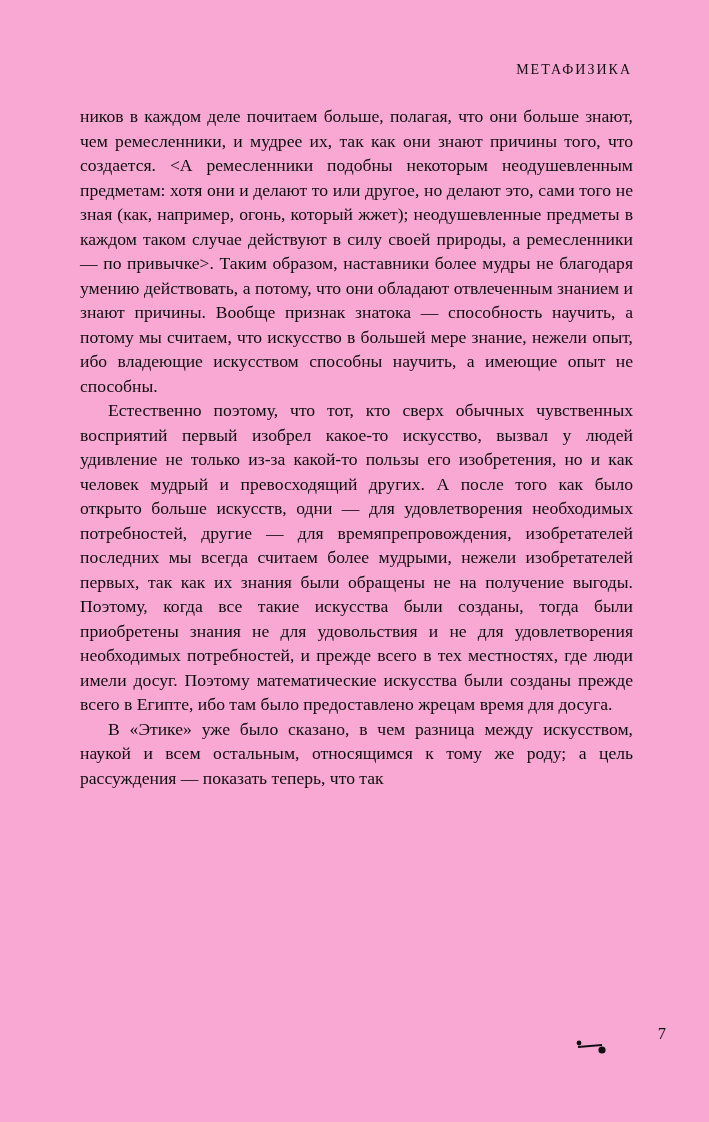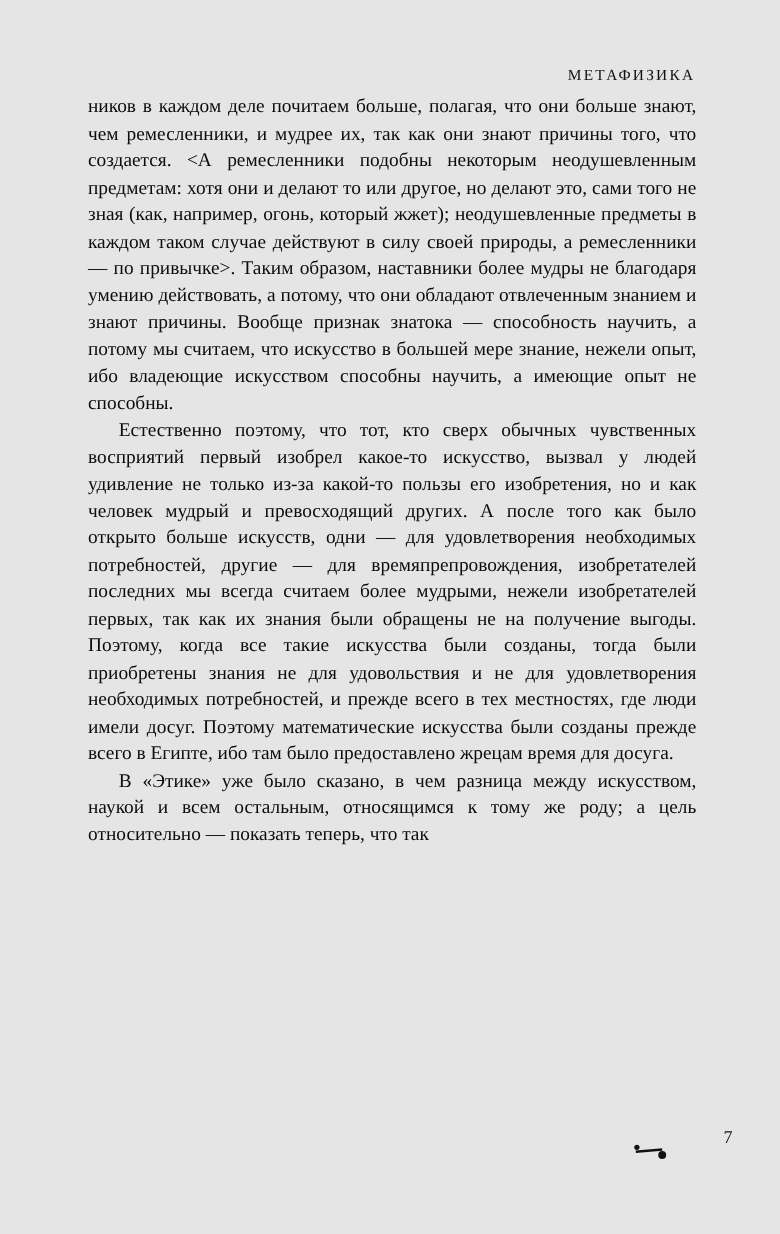--- a/index.html
+++ b/index.html
@@ -4,39 +4,39 @@
 <style>
   html, body {
     margin: 0;
     padding: 0;
     background: #ffffff;
   }
   .page {
     position: relative;
     width: 709px;
     height: 1122px;
-    background: #e5e5e5;
+    background: #f9a8d4;
     overflow: hidden;
     font-family: "Liberation Serif", "DejaVu Serif", serif;
     color: #0d0d0d;
   }
   .running-header {
     position: absolute;
     top: 62px;
     left: 80px;
     width: 552px;
     text-align: right;
     font-size: 14px;
     letter-spacing: 2px;
     font-weight: 400;
     color: #111;
   }
   .body-text {
     position: absolute;
-    top: 84px;
+    top: 104px;
     left: 80px;
     width: 553px;
     font-size: 17.6px;
     line-height: 24.5px;
     text-align: justify;
     text-justify: inter-word;
     color: #0c0c0c;
   }
   .body-text p {
     margin: 0;
@@ -70,21 +70,21 @@
 </head>
 <body>
 
 <div class="page">
 
   <div class="running-header">МЕТАФИЗИКА</div>
 
   <div class="body-text">
     <p>ников в каждом деле почитаем больше, полагая, что они больше знают, чем ремесленники, и мудрее их, так как они знают причины того, что создается. &lt;А ремесленники подобны некоторым неодушевленным предметам: хотя они и делают то или другое, но делают это, сами того не зная (как, например, огонь, который жжет); неодушевленные предметы в каждом таком случае действуют в силу своей природы, а ремесленники — по привычке&gt;. Таким образом, наставники более мудры не благодаря умению действовать, а потому, что они обладают отвлеченным знанием и знают причины. Вообще признак знатока — способность научить, а потому мы считаем, что искусство в большей мере знание, нежели опыт, ибо владеющие искусством способны научить, а имеющие опыт не способны.</p>
     <p class="indent">Естественно поэтому, что тот, кто сверх обычных чувственных восприятий первый изобрел какое-то искусство, вызвал у людей удивление не только из-за какой-то пользы его изобретения, но и как человек мудрый и превосходящий других. А после того как было открыто больше искусств, одни — для удовлетворения необходимых потребностей, другие — для времяпрепровождения, изобретателей последних мы всегда считаем более мудрыми, нежели изобретателей первых, так как их знания были обращены не на получение выгоды. Поэтому, когда все такие искусства были созданы, тогда были приобретены знания не для удовольствия и не для удовлетворения необходимых потребностей, и прежде всего в тех местностях, где люди имели досуг. Поэтому математические искусства были созданы прежде всего в Египте, ибо там было предоставлено жрецам время для досуга.</p>
-    <p class="indent">В «Этике» уже было сказано, в чем разница между искусством, наукой и всем остальным, относящимся к тому же роду; а цель относительно — показать теперь, что так</p>
+    <p class="indent">В «Этике» уже было сказано, в чем разница между искусством, наукой и всем остальным, относящимся к тому же роду; а цель рассуждения — показать теперь, что так</p>
   </div>
 
   <div class="page-footer">
     <span class="footer-ornament">
       <svg width="34" height="18" viewBox="0 0 34 18" xmlns="http://www.w3.org/2000/svg">
         <circle cx="5" cy="5" r="2.4" fill="#111"></circle>
         <path d="M4 9 L28 7" stroke="#111" stroke-width="2.2" fill="none"></path>
         <circle cx="28" cy="12" r="3.6" fill="#111"></circle>
       </svg>
     </span>

